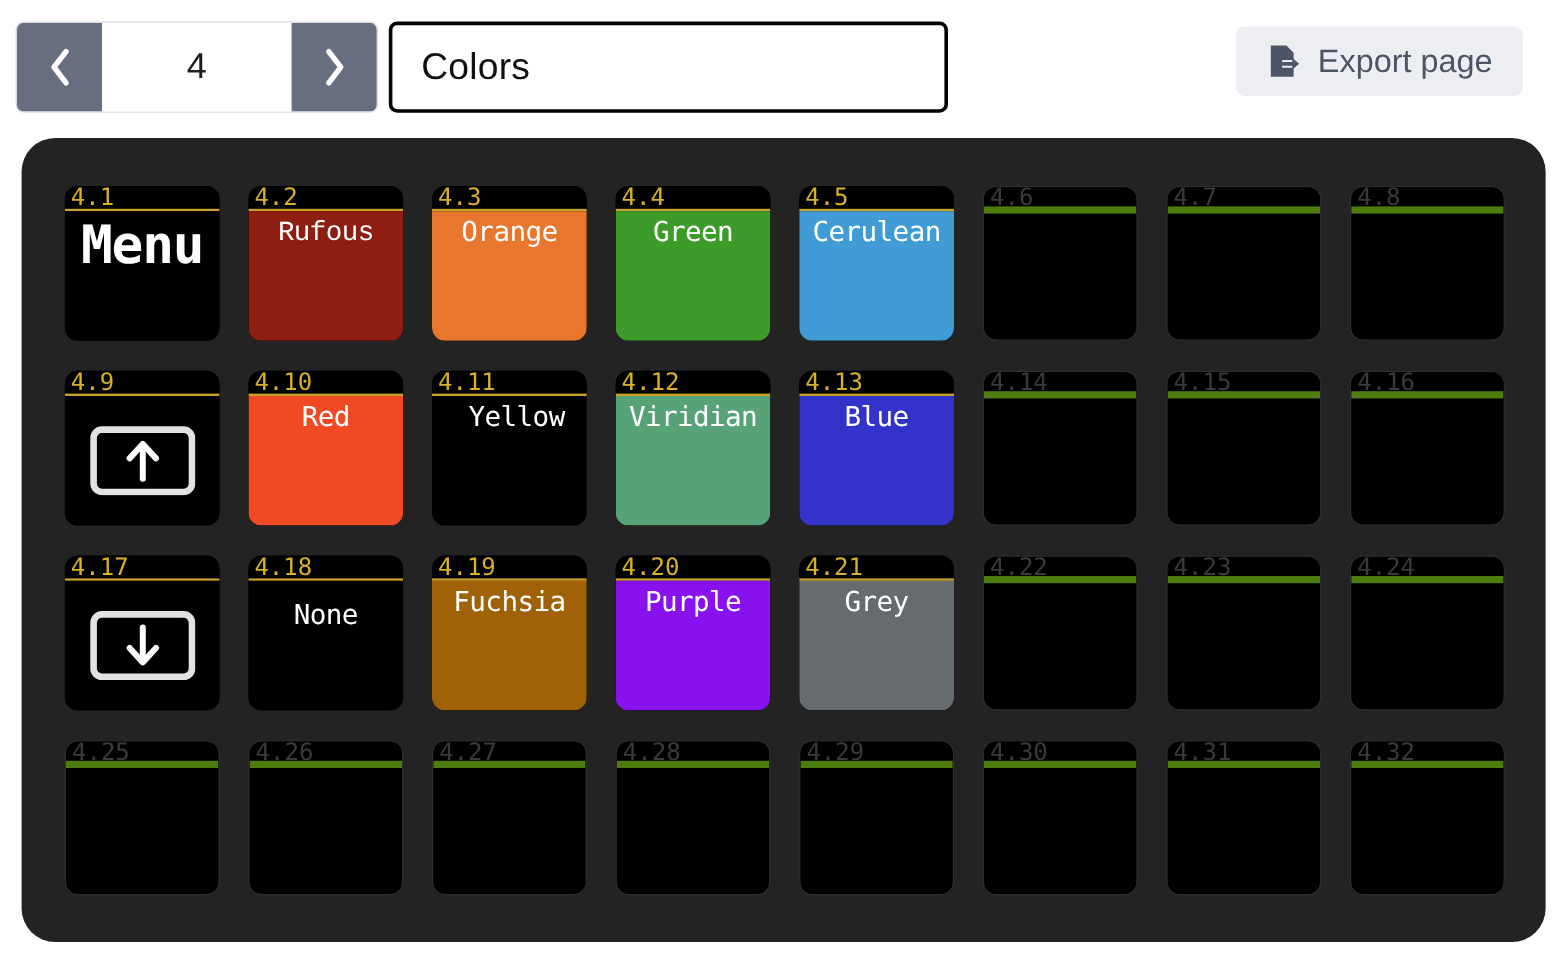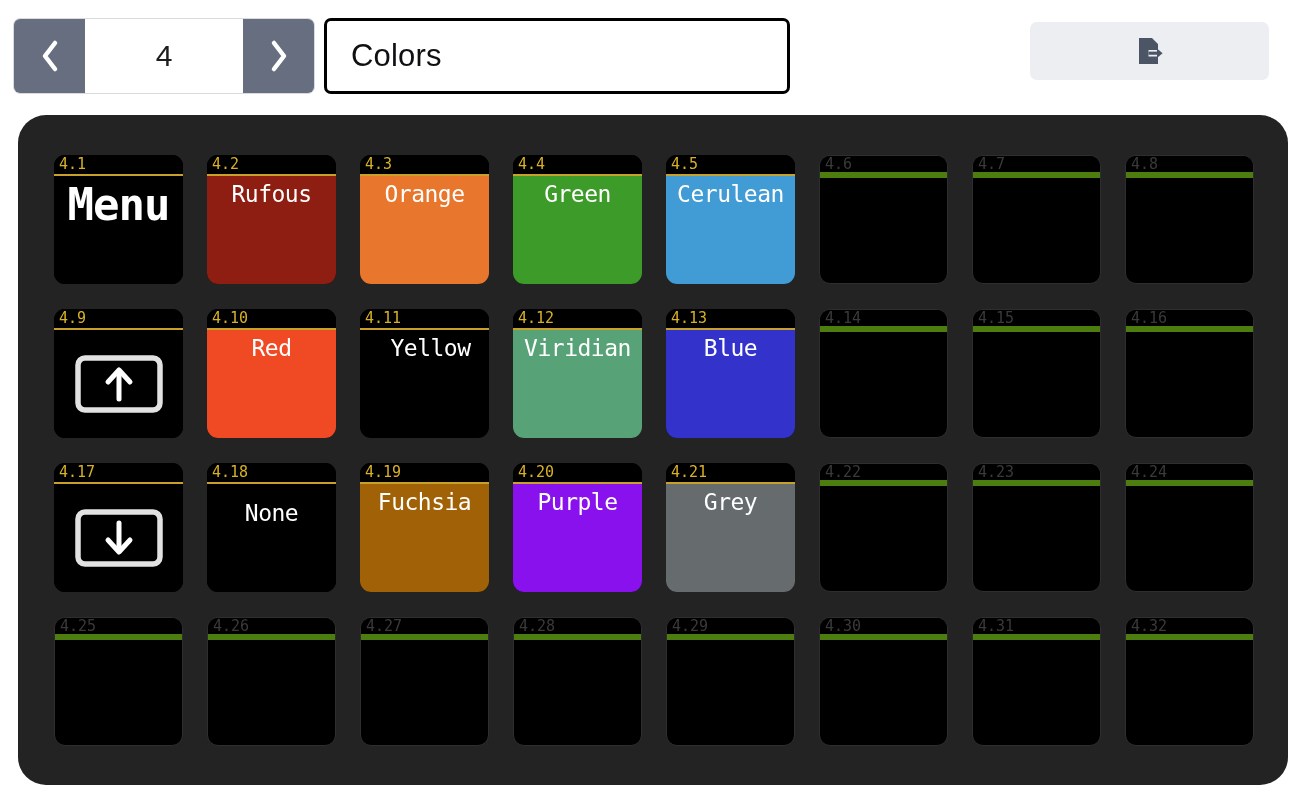--- a/index.html
+++ b/index.html
@@ -132,21 +132,21 @@
     align-items: center;
     padding-left: 5px;
   }
   .key.empty .key-header {
     border-bottom: 6px solid #4d7c0f;
     height: 22px;
   }
 
   .key-index {
     font-family: "DejaVu Sans Mono", monospace;
-    font-size: 15px;
+    font-size: 20px;
     line-height: 15px;
     color: #d8b126;
     letter-spacing: 0px;
   }
   .key.empty .key-index { color: #3a3a3a; }
 
   .key-body {
     flex: 1 1 auto;
     display: flex;
     align-items: flex-start;
@@ -202,40 +202,41 @@
   <div id="page-title-field" title="Page name">Colors</div>
 
   <div id="export-button">
     <span class="exp-icon">
       <svg width="30" height="30" viewBox="0 0 30 30">
         <path d="M4 2 H17 L23 8 V14 H13.5 V20.5 H23 V28 H4 Z" fill="#4c5566"></path>
         <path d="M13.5 17.2 H24.5" stroke="#4c5566" stroke-width="3.1" stroke-linecap="butt"></path>
         <path d="M22 12.4 L27.6 17.2 L22 22" fill="#4c5566"></path>
       </svg>
     </span>
+    <span>Export page</span>
   </div>
 
 </div>
 
 <div id="keypad-panel">
   <div id="key-grid">
       <div class="key">
         <div class="key-header">
           <span class="key-index">4.1</span>
         </div>
         <div class="key-body" style="background: rgb(0, 0, 0);">
           <span class="key-label big" style="color: rgb(255, 255, 255);">Menu</span>
         </div>
       </div>
       <div class="key">
         <div class="key-header">
           <span class="key-index">4.2</span>
         </div>
         <div class="key-body" style="background: rgb(142, 29, 18);">
-          <span class="key-label" style="color: rgb(255, 255, 255);">Rufous</span>
+          <span class="key-label" style="color: rgb(255, 255, 255); font-family: Liberation Mono, monospace;">Rufous</span>
         </div>
       </div>
       <div class="key">
         <div class="key-header">
           <span class="key-index">4.3</span>
         </div>
         <div class="key-body" style="background: rgb(232, 118, 44);">
           <span class="key-label" style="color: rgb(255, 255, 255);">Orange</span>
         </div>
       </div>

